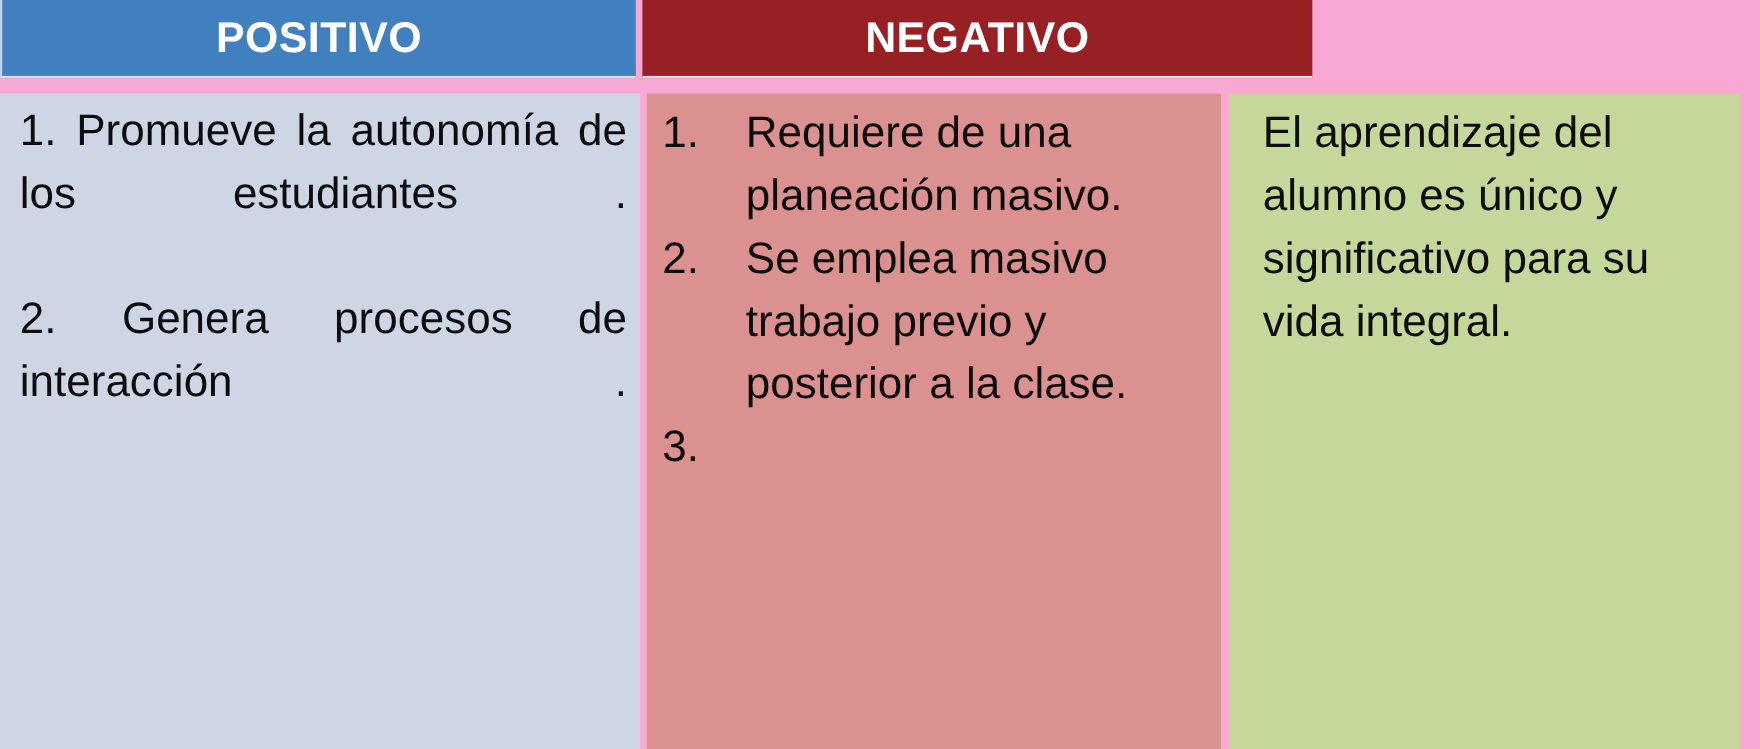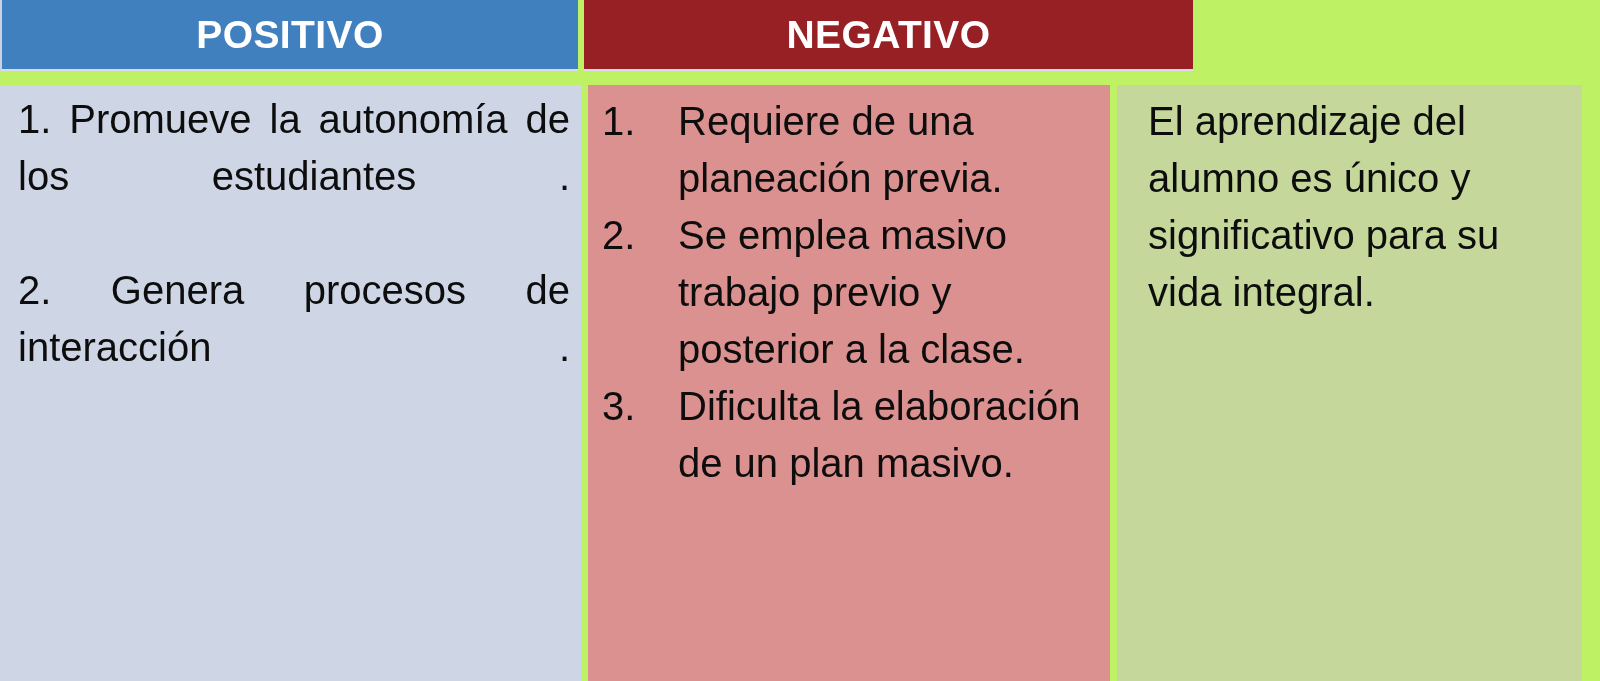--- a/index.html
+++ b/index.html
@@ -13,21 +13,21 @@
     height: 681px;
     overflow: hidden;
     font-family: "Liberation Sans", sans-serif;
   }
 
   .pni-table {
     position: relative;
     width: 1600px;
     height: 681px;
     box-sizing: border-box;
-    background: #bef264;
+    background: #f9a8d4;
   }
 
   
   .header-row {
     position: absolute;
     left: 0;
     top: 0;
     width: 1600px;
     height: 74px;
     display: flex;
@@ -166,29 +166,28 @@
       <div class="just-list">
         <p class="just-item" style="color: rgb(13, 13, 13);">1. Promueve la autonomía de los estudiantes .</p>
         <p class="just-item" style="color: rgb(13, 13, 13);">2. Genera procesos de interacción .</p>
       </div>
     </div>
 
     <div class="body-cell b2" style="background-color: rgb(218, 145, 143);">
       <div class="hang-list">
         <div class="hang-item" style="color: rgb(13, 13, 13);">
           <span class="hang-num">1.</span>
-          <span class="hang-text">Requiere de una planeación previa.</span>
+          <span class="hang-text">Requiere de una planeación masivo.</span>
         </div>
         <div class="hang-item" style="color: rgb(13, 13, 13);">
           <span class="hang-num">2.</span>
           <span class="hang-text">Se emplea masivo trabajo previo y posterior a la clase.</span>
         </div>
         <div class="hang-item" style="color: rgb(13, 13, 13);">
           <span class="hang-num">3.</span>
-          <span class="hang-text">Dificulta la elaboración de un plan masivo.</span>
         </div>
       </div>
     </div>
 
     <div class="body-cell b3" style="background-color: rgb(197, 215, 154);">
       <p class="plain-par" style="color: rgb(13, 13, 13);">El aprendizaje del alumno es único y significativo para su vida integral.</p>
     </div>
 
   </div>
 </div>

